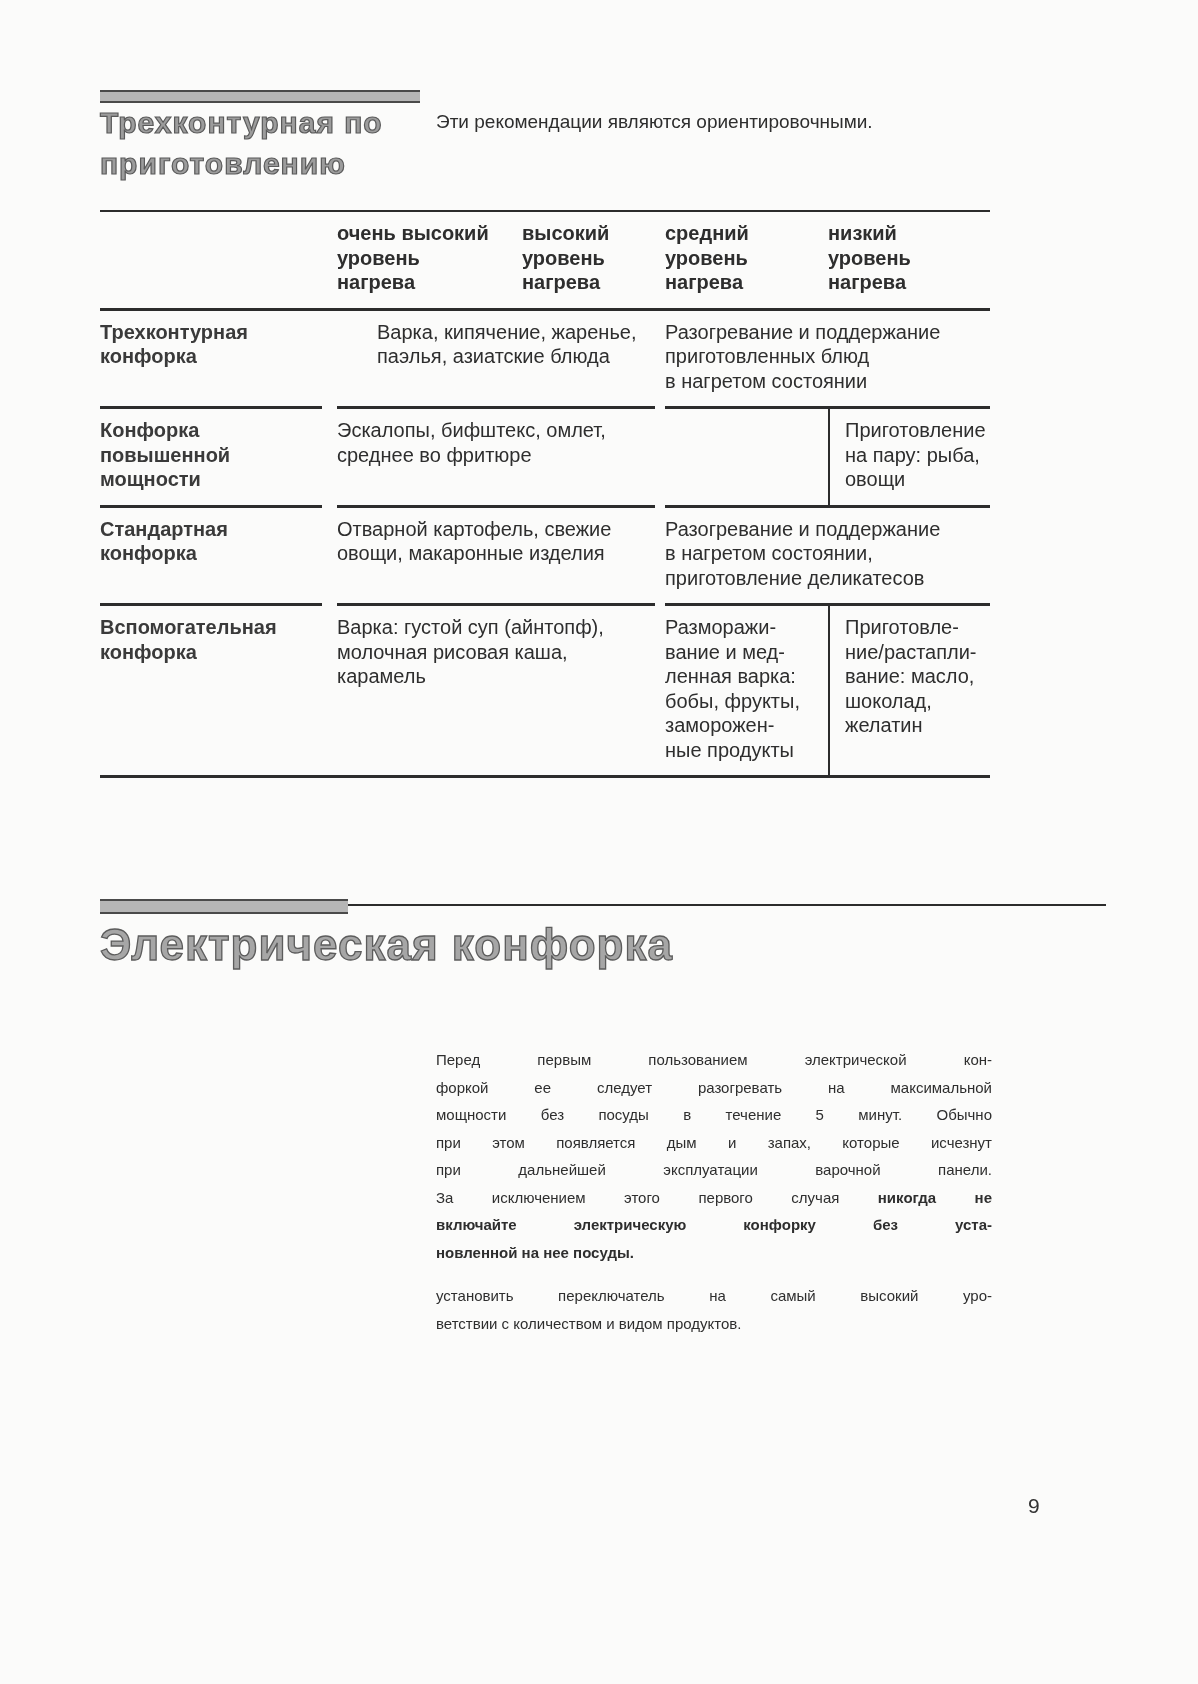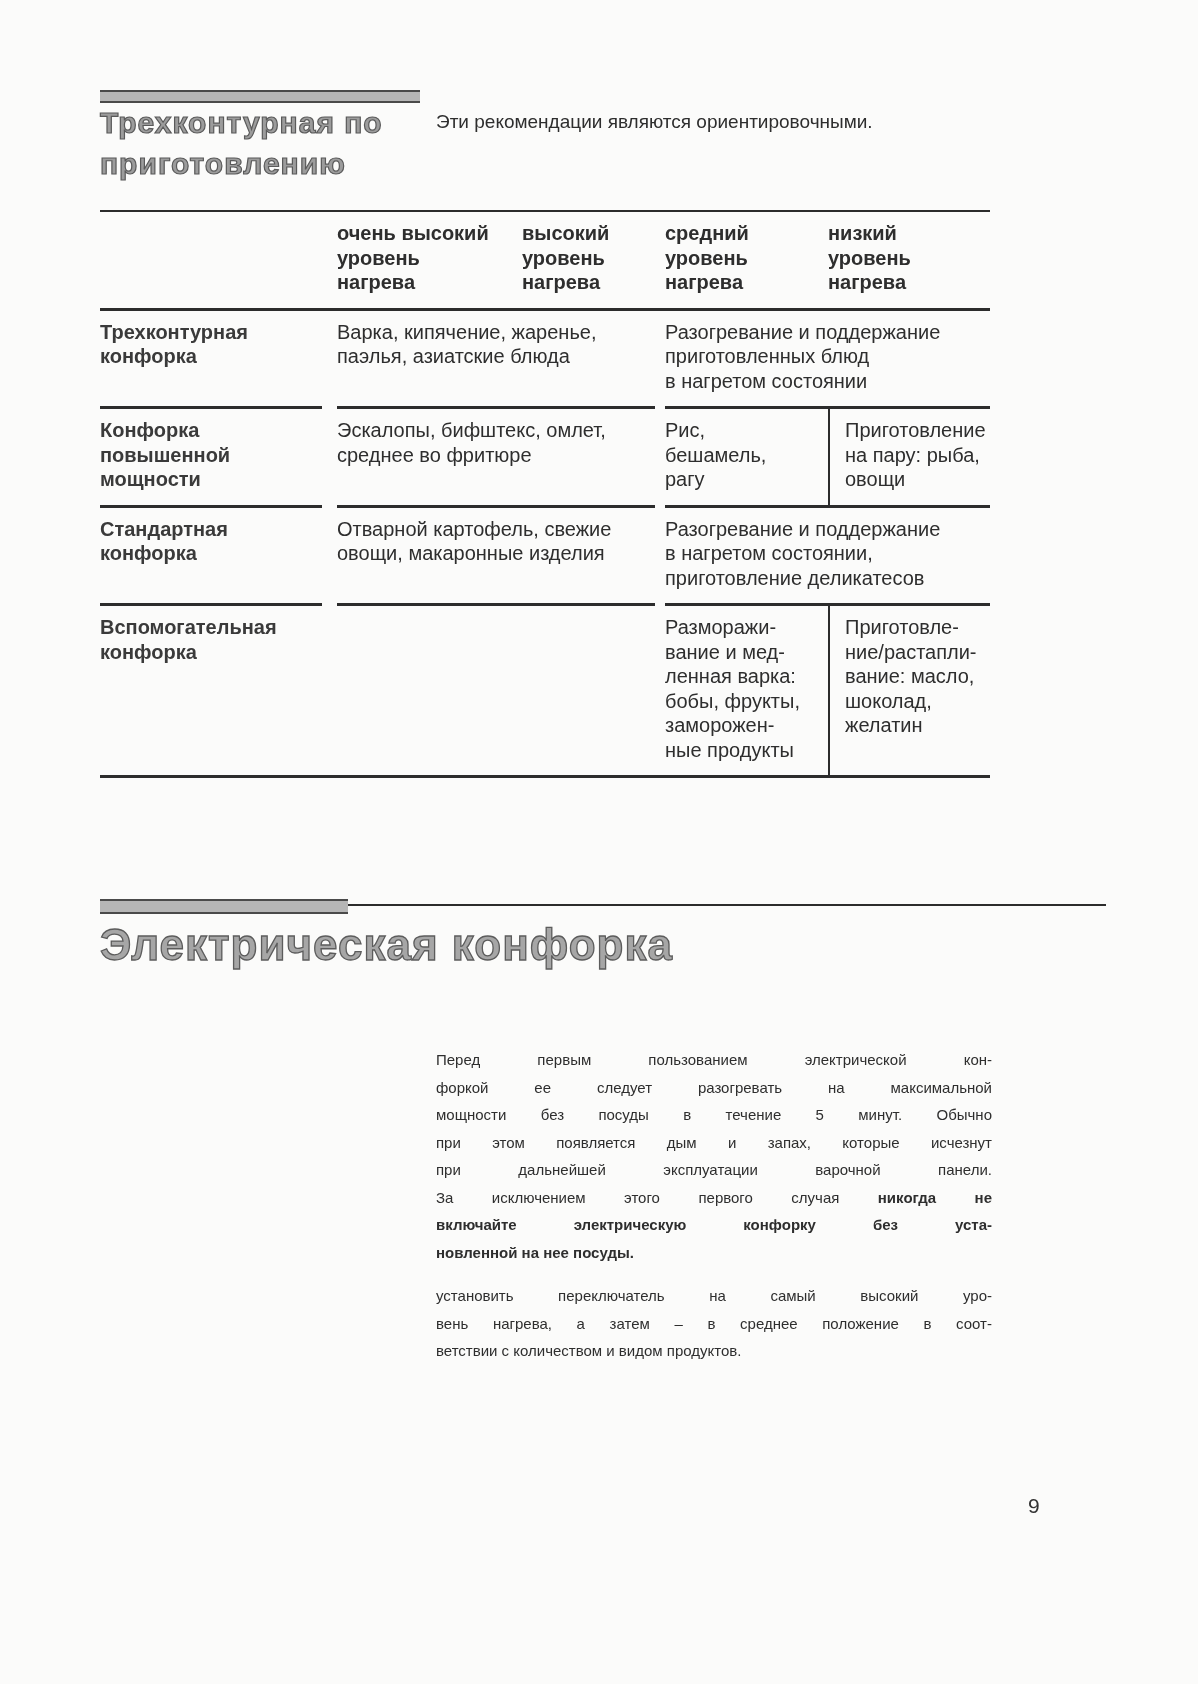--- a/index.html
+++ b/index.html
@@ -94,21 +94,21 @@
       <div class="cell head-cell" style="grid-column: 5 / 6;">
         <div class="tline">низкий</div>
         <div class="tline">уровень</div>
         <div class="tline">нагрева</div>
       </div>
       <div class="rule rule-heavy"></div>
       <div class="cell label-cell" style="grid-column: 1 / 2;">
         <div class="tline">Трехконтурная</div>
         <div class="tline">конфорка</div>
       </div>
-      <div class="cell body-cell" style="grid-column: 2 / 4;">
+      <div class="cell body-cell" style="grid-column: 2 / 4; margin-left: 40px;">
         <div class="tline">Варка, кипячение, жаренье,</div>
         <div class="tline">паэлья, азиатские блюда</div>
       </div>
       <div class="cell body-cell" style="grid-column: 4 / 6;">
         <div class="tline">Разогревание и поддержание</div>
         <div class="tline">приготовленных блюд</div>
         <div class="tline">в нагретом состоянии</div>
       </div>
       <div class="sep">
         <span class="seg1"></span>
@@ -117,25 +117,20 @@
       </div>
       <div class="cell label-cell" style="grid-column: 1 / 2;">
         <div class="tline">Конфорка</div>
         <div class="tline">повышенной</div>
         <div class="tline">мощности</div>
       </div>
       <div class="cell body-cell" style="grid-column: 2 / 4;">
         <div class="tline">Эскалопы, бифштекс, омлет,</div>
         <div class="tline">среднее во фритюре</div>
       </div>
-      <div class="cell body-cell" style="grid-column: 4 / 5;">
-        <div class="tline">Рис,</div>
-        <div class="tline">бешамель,</div>
-        <div class="tline">рагу</div>
-      </div>
       <div class="cell body-cell divided" style="grid-column: 5 / 6;">
         <div class="tline">Приготовление</div>
         <div class="tline">на пару: рыба,</div>
         <div class="tline">овощи</div>
       </div>
       <div class="sep">
         <span class="seg1"></span>
         <span class="seg2"></span>
         <span class="seg3"></span>
       </div>
@@ -153,20 +148,25 @@
         <div class="tline">приготовление деликатесов</div>
       </div>
       <div class="sep">
         <span class="seg1"></span>
         <span class="seg2"></span>
         <span class="seg3"></span>
       </div>
       <div class="cell label-cell" style="grid-column: 1 / 2;">
         <div class="tline">Вспомогательная</div>
         <div class="tline">конфорка</div>
+      </div>
+      <div class="cell body-cell" style="grid-column: 2 / 4;">
+        <div class="tline">Варка: густой суп (айнтопф),</div>
+        <div class="tline">молочная рисовая каша,</div>
+        <div class="tline">карамель</div>
       </div>
       <div class="cell body-cell" style="grid-column: 4 / 5;">
         <div class="tline">Разморажи-</div>
         <div class="tline">вание и мед-</div>
         <div class="tline">ленная варка:</div>
         <div class="tline">бобы, фрукты,</div>
         <div class="tline">заморожен-</div>
         <div class="tline">ные продукты</div>
       </div>
       <div class="cell body-cell divided" style="grid-column: 5 / 6;">
@@ -192,20 +192,19 @@
         <div class="pline just"><span>форкой ее следует разогревать на максимальной</span></div>
         <div class="pline just"><span>мощности без посуды в течение 5 минут. Обычно</span></div>
         <div class="pline just"><span>при этом появляется дым и запах, которые исчезнут</span></div>
         <div class="pline just"><span>при дальнейшей эксплуатации варочной панели.</span></div>
         <div class="pline just"><span>За исключением этого первого случая </span><span class="b">никогда не</span></div>
         <div class="pline just"><span class="b">включайте электрическую конфорку без уста-</span></div>
         <div class="pline"><span class="b">новленной на нее посуды.</span></div>
       </div>
       <div class="para">
         <div class="pline just"><span>установить переключатель на самый высокий уро-</span></div>
-        <div class="pline just"><span>вень нагрева, а затем – в среднее положение в соот-</span></div>
         <div class="pline"><span>ветствии с количеством и видом продуктов.</span></div>
       </div>
     </div>
 
   <div class="page-num">9</div>
 
 </div>
 
 </body></html>

